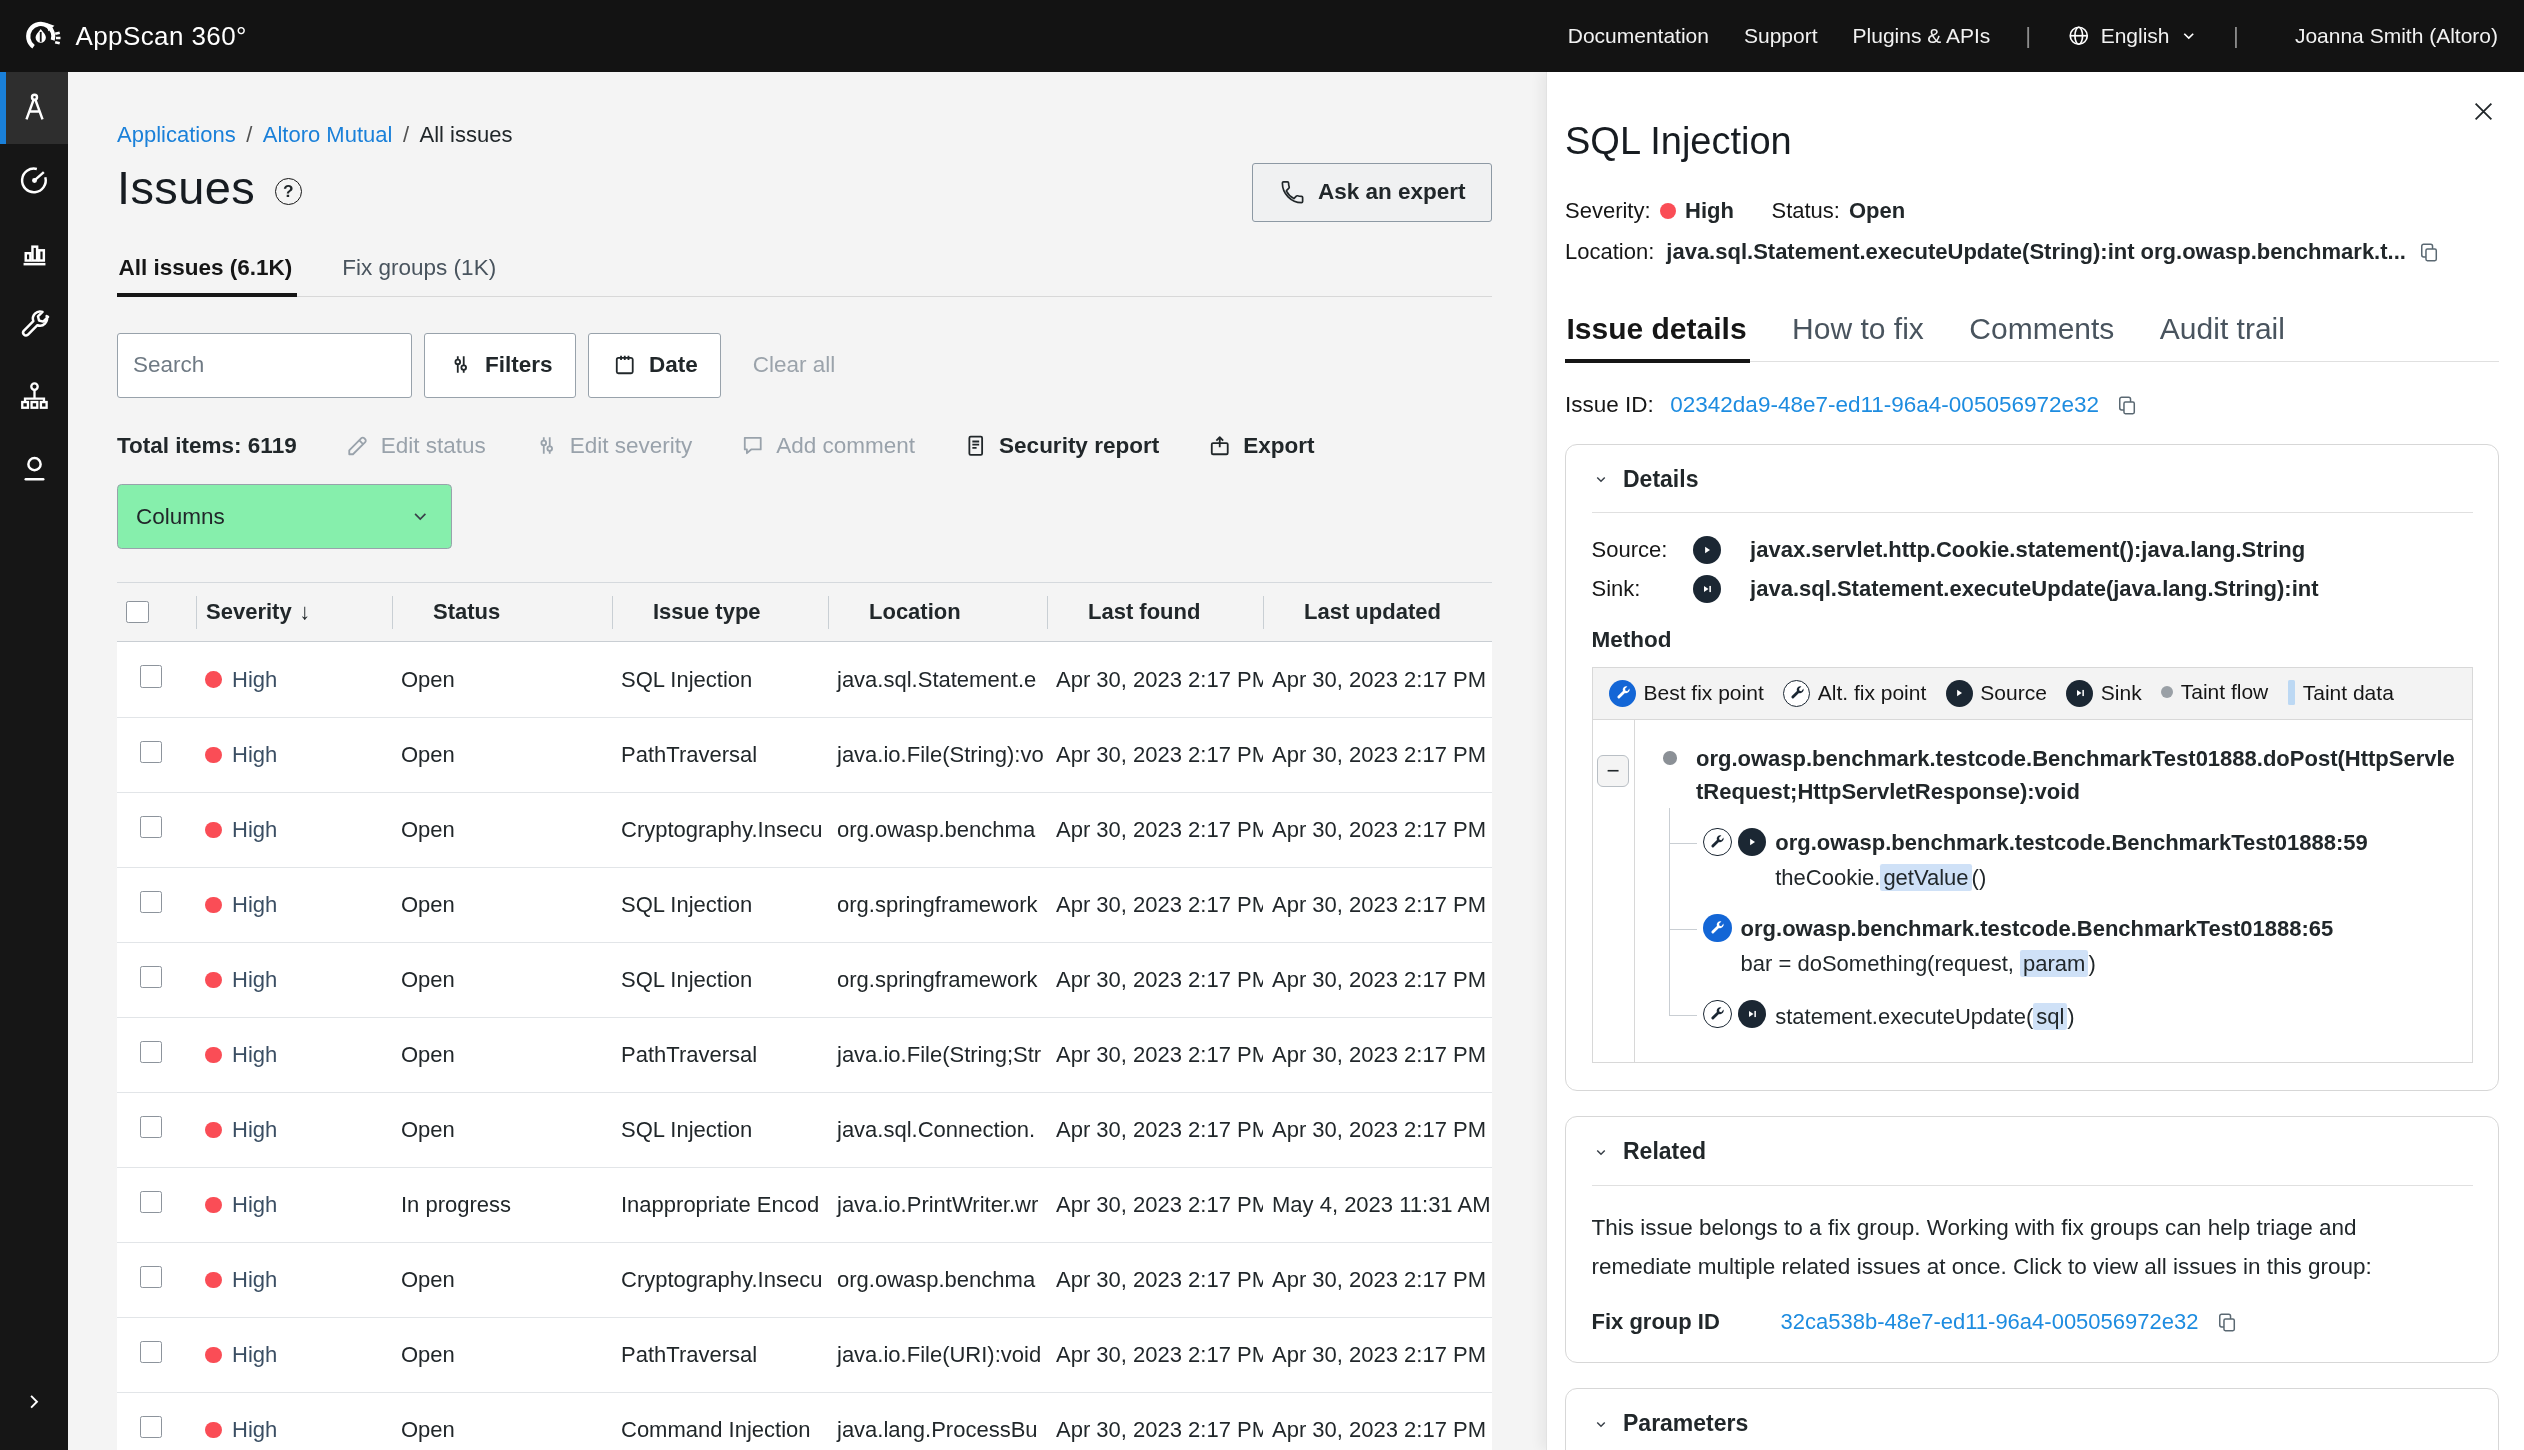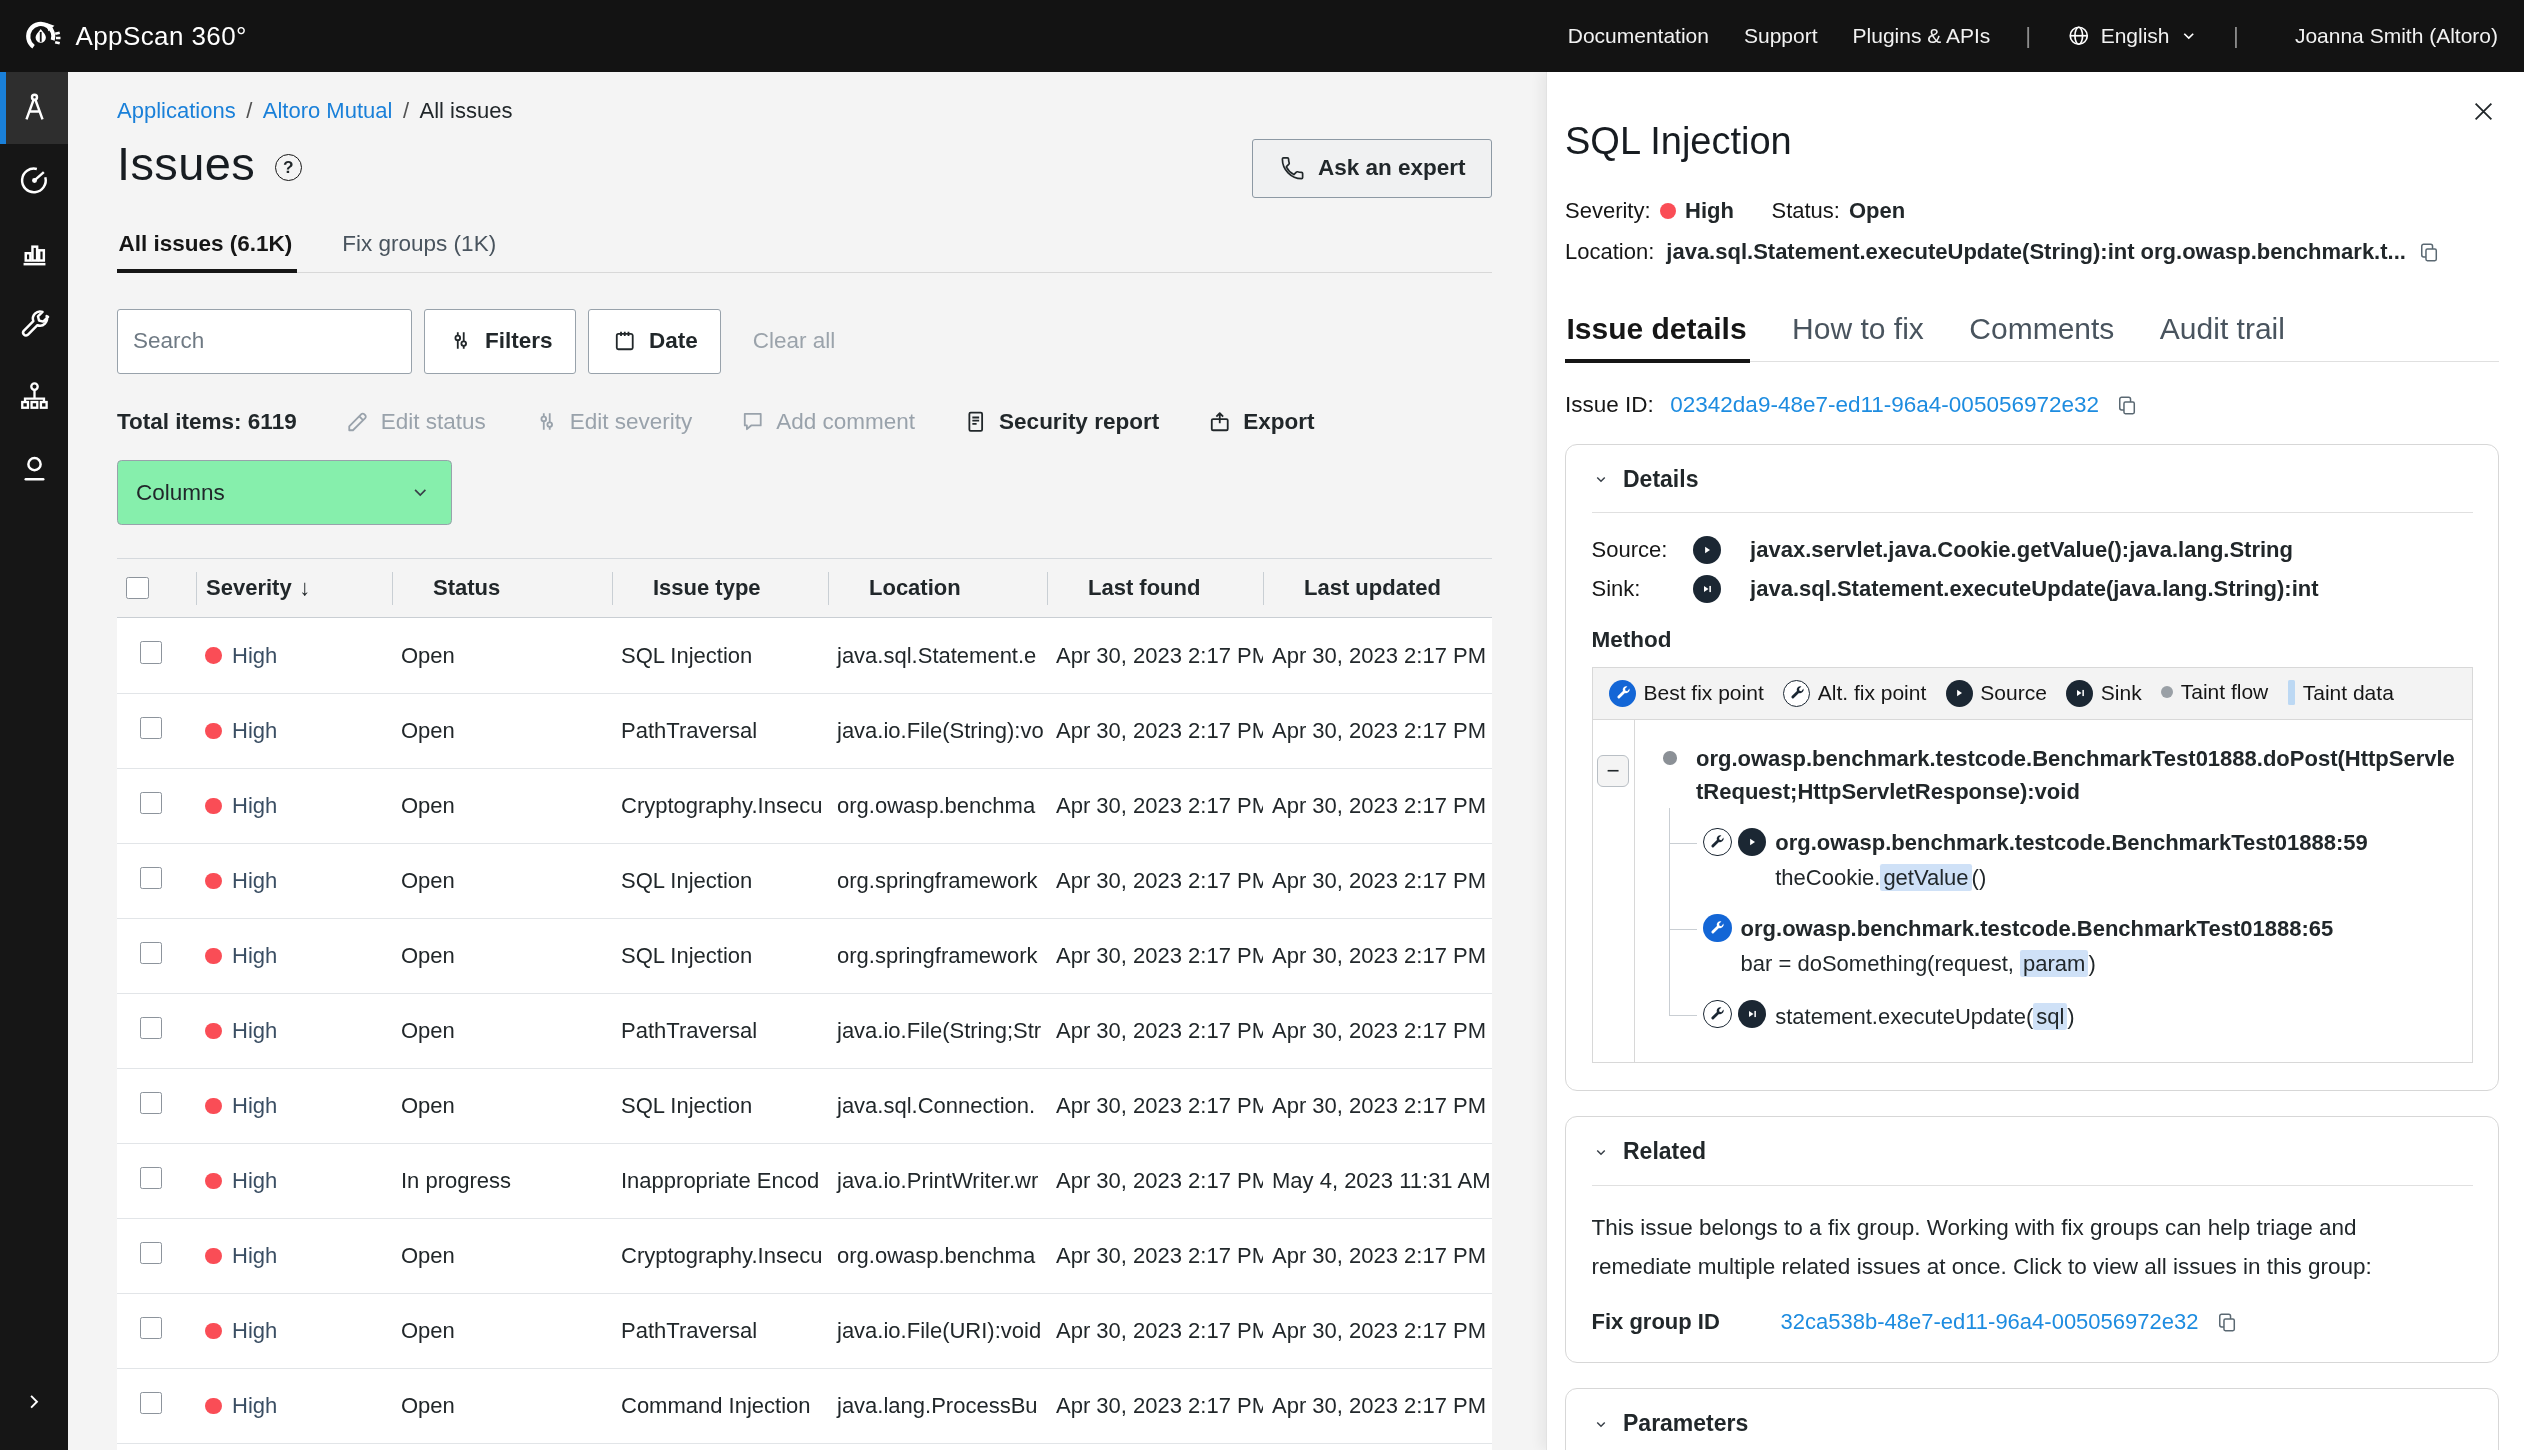--- a/index.html
+++ b/index.html
@@ -26,21 +26,21 @@
     color:#fff; cursor:pointer; position:relative; }
   .side-item.active { background:#2e2e2e; }
   .side-item.active::before { content:''; position:absolute; left:0; top:0; bottom:0; width:6px; background:#1a80d9; }
   .side-item svg { width:35px; height:35px; }
   .side-expand { position:absolute; left:0; bottom:36px; width:68px; display:flex; justify-content:center; color:#fff; cursor:pointer; }
   .side-expand svg { width:25.5px; height:25.5px; }
 
   
   .main { position:absolute; left:68px; top:72px; width:1479px; bottom:0; overflow:hidden;
     padding:25.5px 55px 0 49px; background:#f4f4f4; }
-  .crumbs { display:flex; align-items:flex-end; gap:10.5px; font-size:22px; }
+  .crumbs { display:flex; align-items:flex-end; gap:10.5px; font-size:22px;margin-top:24px; }
   .crumbs a { color:#1a80d9; text-decoration:none; cursor:pointer; }
   .crumbs .sep { color:#525252; }
   .crumbs .current { color:#21272a; }
   .title-row { display:flex; align-items:flex-start; justify-content:space-between; margin-top:12px; }
   .page-title-wrap { display:flex; align-items:center; gap:19.5px; }
   .page-title { font-size:47px; font-weight:400; color:#171c21; letter-spacing:0.4px; }
   .help-circle { width:27px; height:27px; border:1.9px solid #161616; border-radius:50%;
     display:flex; align-items:center; justify-content:center; font-size:17.3px; font-weight:700; margin-top:9px; cursor:pointer; }
   .ask-expert { display:flex; align-items:center; gap:12px; border:1.1px solid #8d99a4; border-radius:3px;
     background:#f0f1f2; padding:0 25.5px; height:59px; font-size:22.5px; font-weight:700; color:#21272a; cursor:pointer; margin-top:3px; }
@@ -602,21 +602,21 @@
     </div>
     <div class="card-divider"></div>
 
     <div class="ss-row">
       <span class="ss-label">Source:</span>
       <span class="node-icon ni-dark">
         <svg viewBox="0 0 24 24">
             <path d="M9.5 7.8 16 12l-6.5 4.2z" fill="#fff"></path>
           </svg>
       </span>
-      <span class="ss-text">javax.servlet.java.Cookie.getValue():java.lang.String</span>
+      <span class="ss-text">javax.servlet.http.Cookie.statement():java.lang.String</span>
     </div>
     <div class="ss-row">
       <span class="ss-label">Sink:</span>
       <span class="node-icon ni-dark">
         <svg viewBox="0 0 24 24">
             <path d="M8 7.9 14 12 8 16.1z" fill="#fff"></path>
             <rect x="15.2" y="7.9" width="2" height="8.2" fill="#fff"></rect>
           </svg>
       </span>
       <span class="ss-text">java.sql.Statement.executeUpdate(java.lang.String):int</span>

